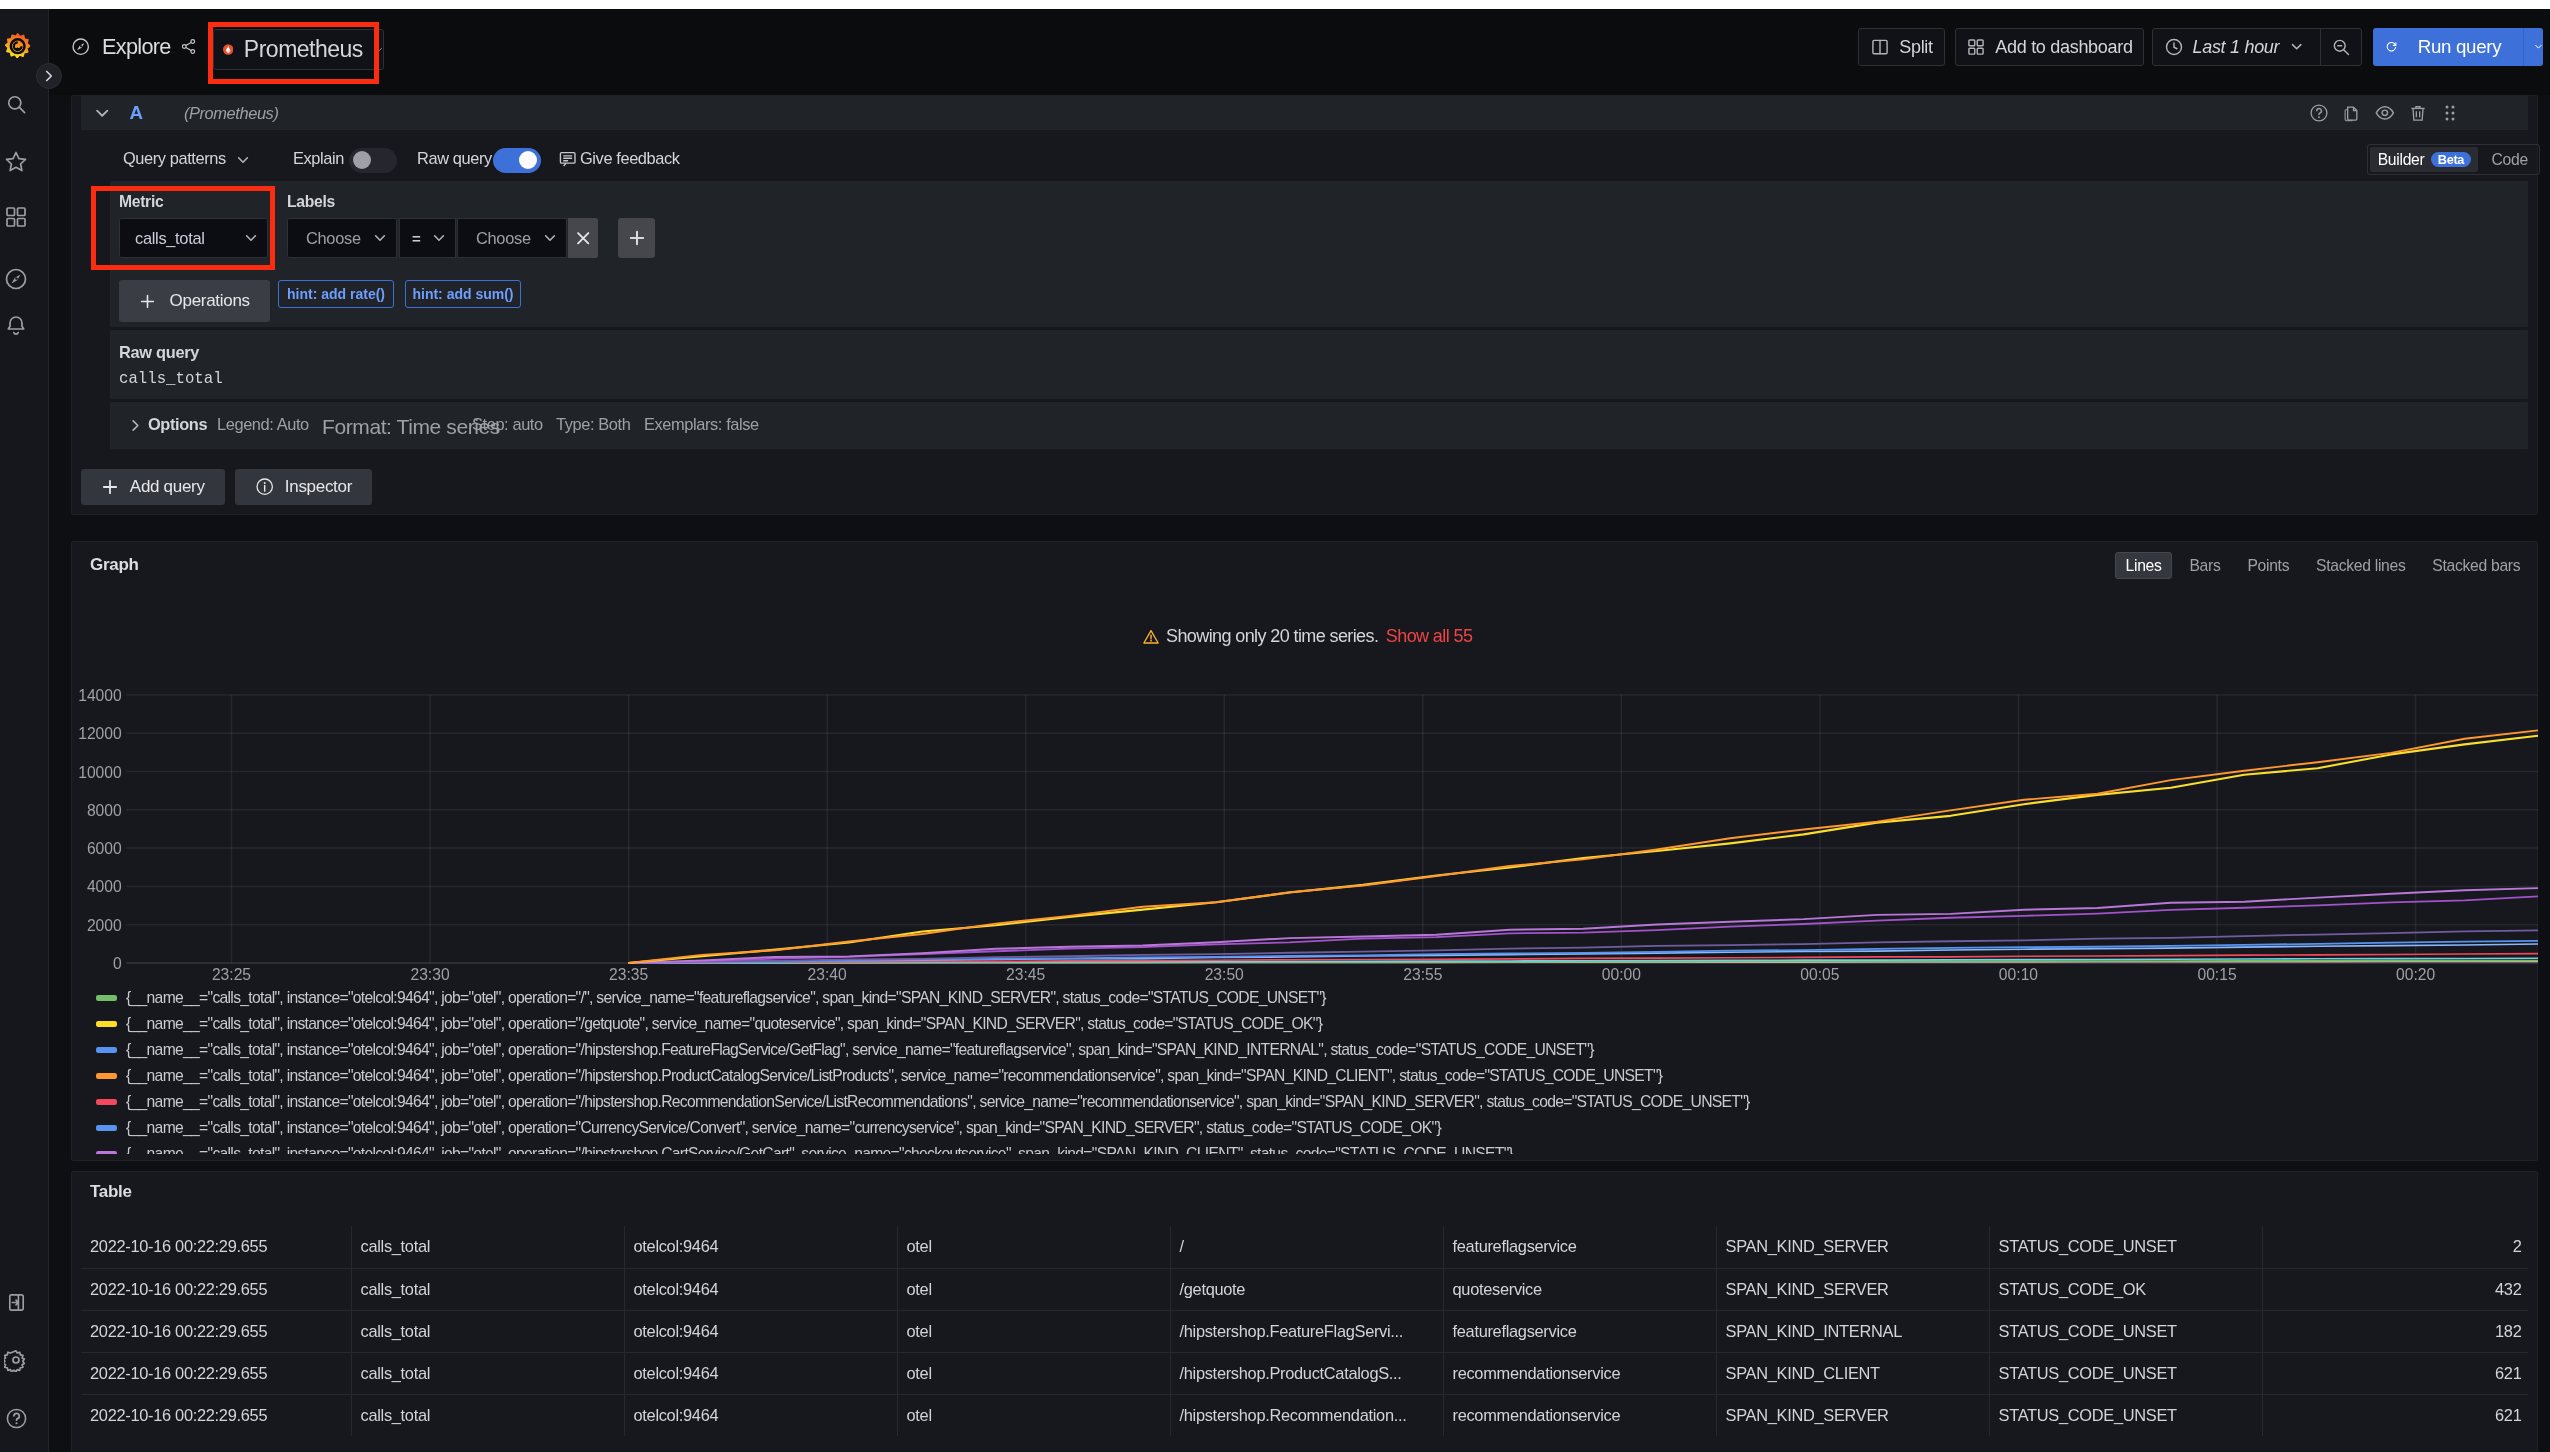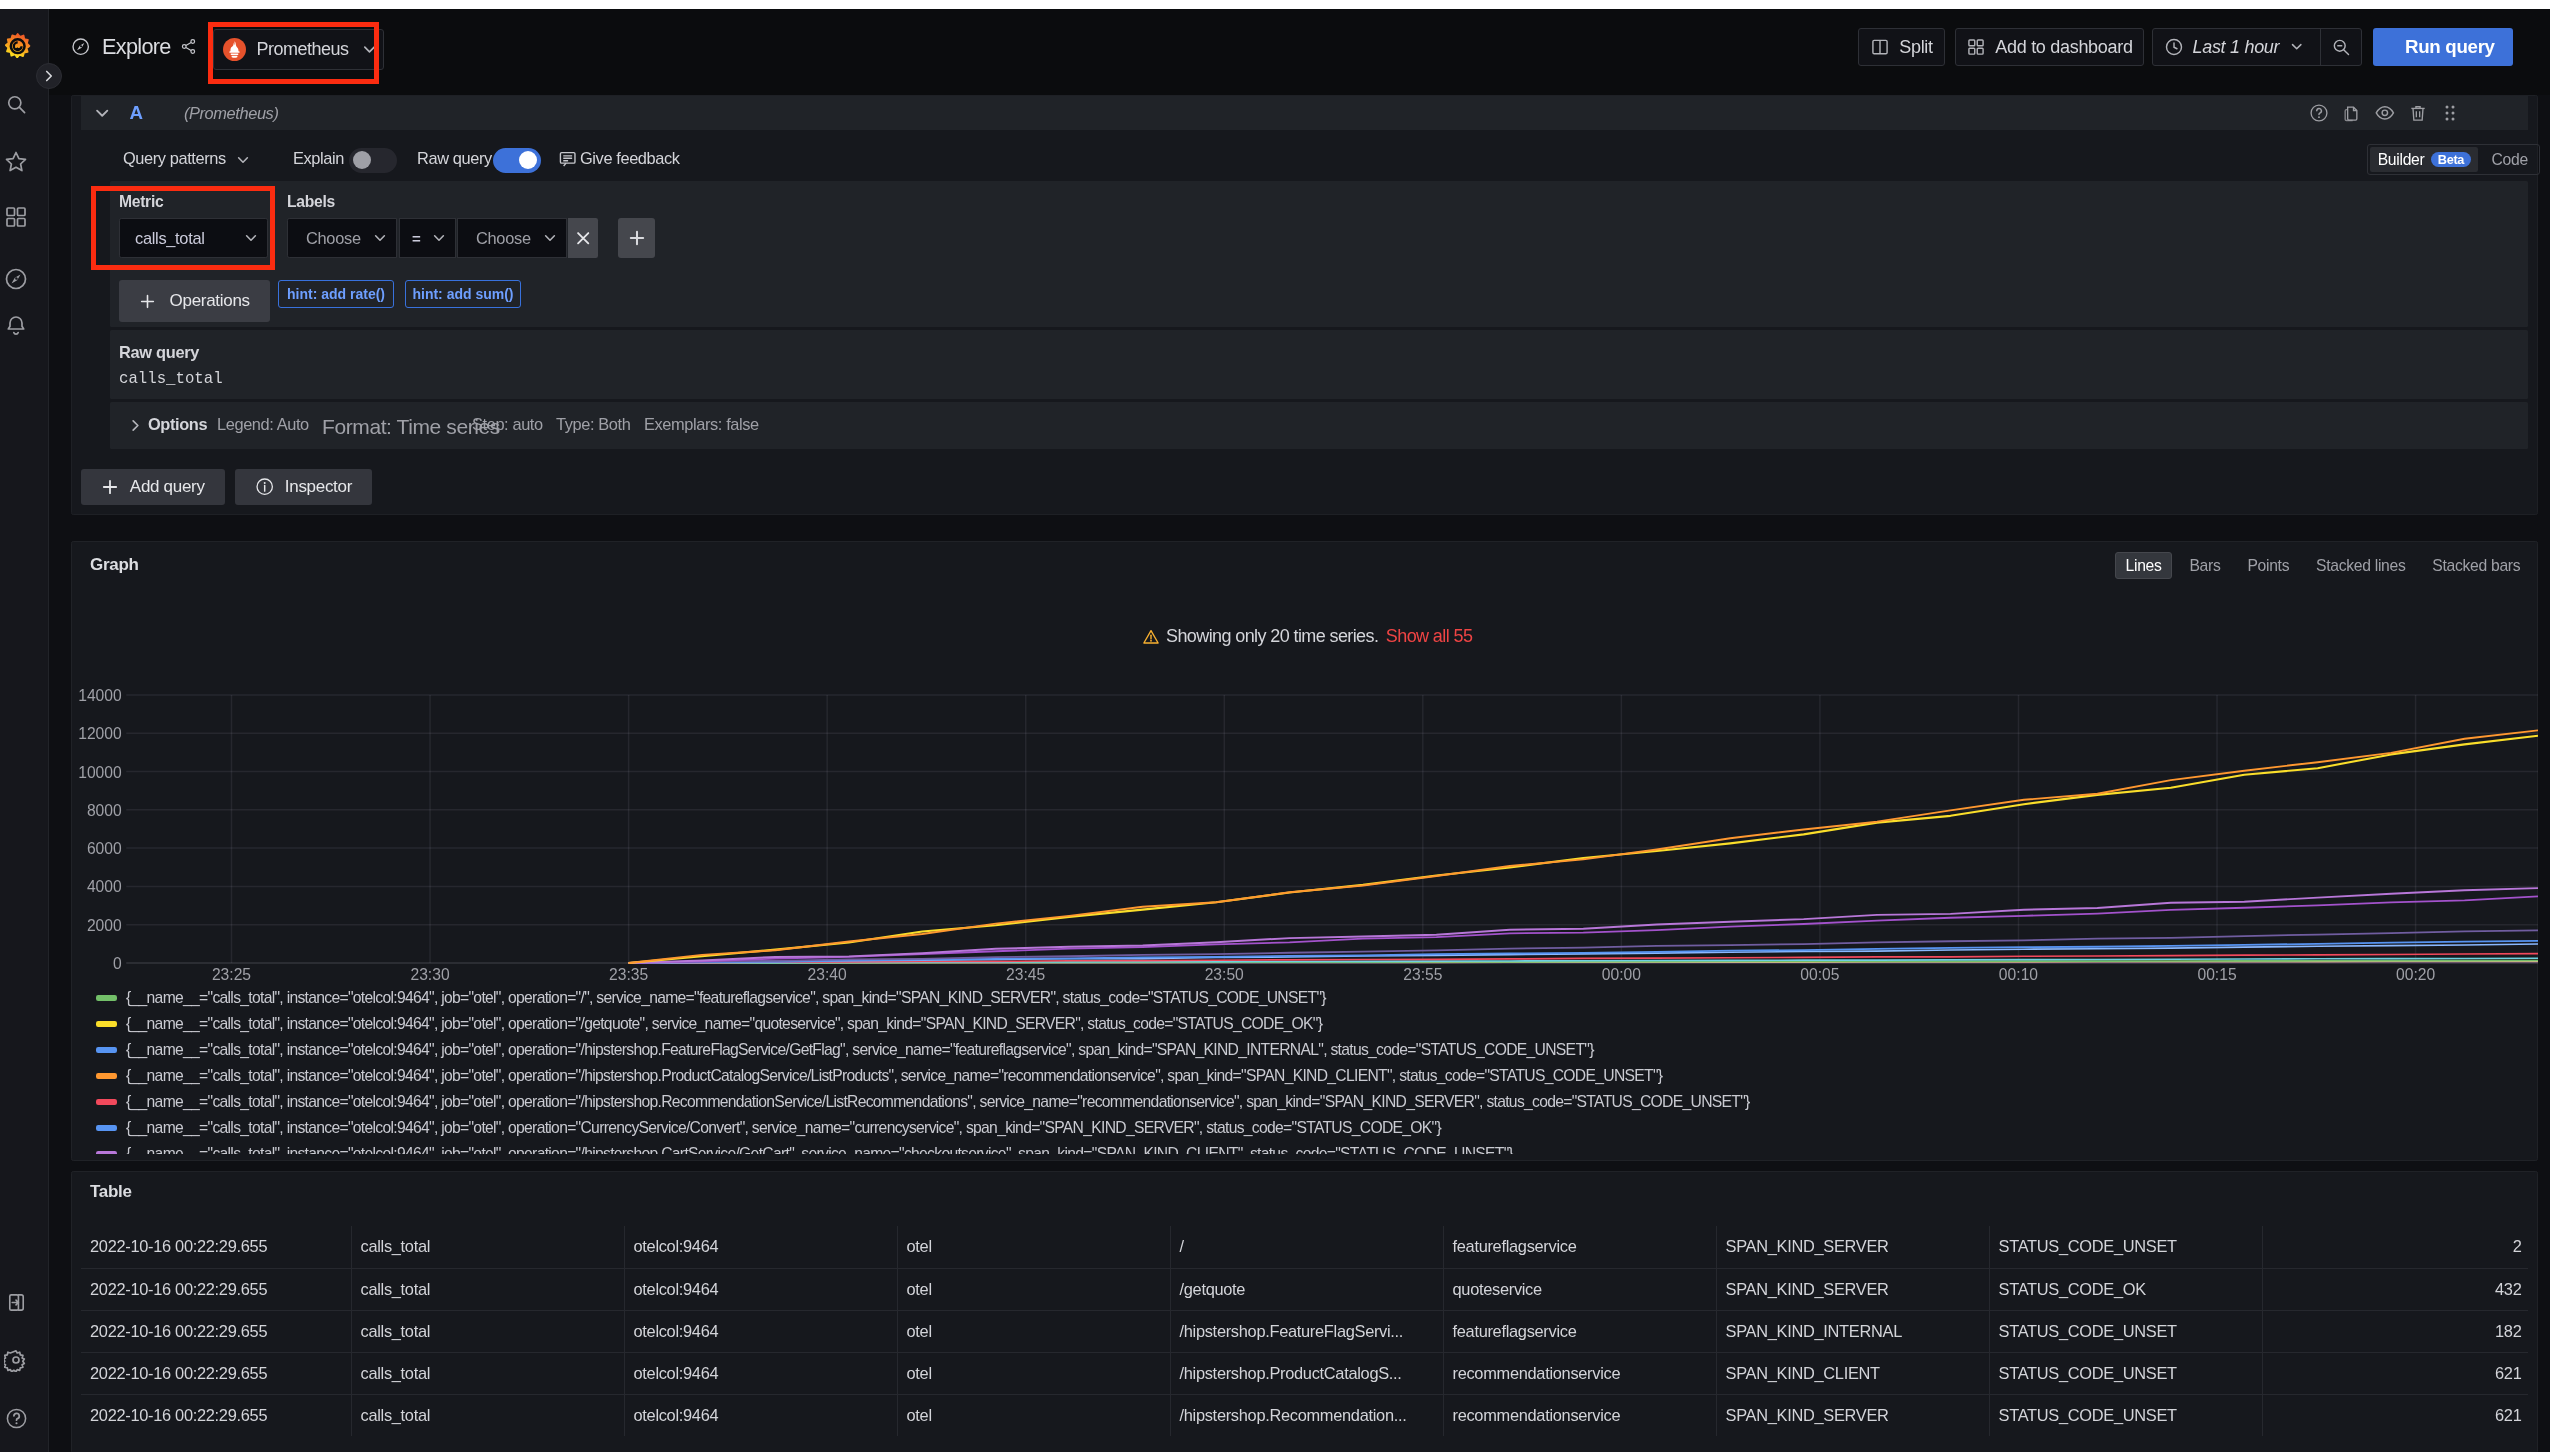--- a/index.html
+++ b/index.html
@@ -7,21 +7,21 @@
 .abs { position:absolute; }
 #whitebar { left:0; top:0; width:2550px; height:9px; background:#ffffff; }
 #sidebar { left:0; top:9px; width:49px; height:1444px; background:#16171c; border-right:0.7px solid #222429; }
 #topbar { left:49px; top:9px; width:2501px; height:86px; background:#0b0c0e; }
 #expandbtn { left:36px; top:63px; width:26px; height:26px; border-radius:50%; background:#212228; border:0.7px solid #2c2d33; color:#d8d9dd; z-index:5; display:flex; align-items:center; justify-content:center; }
 .icon { color:#9d9ea3; }
 svg.i { display:block; }
 
 #explore-title { left:102px; top:34px; font-size:21.7px; font-weight:500; color:#dcdde1; letter-spacing:-0.7px; }
 .tb-btn { height:38px; border:0.7px solid #2e3036; border-radius:3px; background:#111217; color:#d4d5da; display:flex; align-items:center; font-size:18px; letter-spacing:-0.3px; font-weight:500; white-space:nowrap; }
-#ds-picker { left:213px; top:29px; width:171px; height:41px; font-size:18px; letter-spacing:-0.5px; }
+#ds-picker { left:213px; top:29px; width:171px; height:41px; font-size:23px; letter-spacing:-0.5px; }
 #redbox1 { left:208px; top:21.7px; width:171px; height:62px; border:5.2px solid #fb2c10; z-index:6; }
 #redbox2 { left:91px; top:186px; width:184px; height:84px; border:5.2px solid #fb2c10; z-index:6; }
 
 #qbox { left:71px; top:95px; width:2467px; height:420px; background:#16181d; border:0.7px solid #1e2025; border-radius:2.2px; }
 #qheader { left:81px; top:96px; width:2447px; height:34px; background:#202328; display:flex; align-items:center; }
 .surface { background:#202328; border-radius:1.5px; }
 #builder { left:110px; top:181px; width:2418px; height:146px; }
 #rawq { left:110px; top:330px; width:2418px; height:69px; }
 #optrow { left:110px; top:402px; width:2418px; height:47px; }
 .sel { background:#0c0d12; border:0.7px solid #2e3036; border-radius:2.2px; height:40px; display:flex; align-items:center; color:#ccccdc; font-size:16.4px; letter-spacing:-0.3px; white-space:nowrap; }
@@ -185,21 +185,21 @@
   <div style="flex:1; display:flex; align-items:center; justify-content:center; height:100%;">
     <svg class="i" width="20" height="20" viewBox="0 0 24 24">
         <g fill="none" stroke="#b3b4ba" stroke-width="1.7">
           <circle cx="10.5" cy="10.5" r="6.5"></circle>
           <path d="M15.5 15.5 L21 21" stroke-linecap="round"></path>
           <path d="M7.5 10.5 h6"></path>
         </g>
       </svg>
   </div>
 </div>
-<div class="abs" style="left:2373px; top:28px; width:140px; height:38px; background:#3d71d9; border-radius:3px; display:flex; align-items:center; color:#ffffff; font-size:18.7px; letter-spacing:-0.3px; font-weight:700; white-space:nowrap;gap:11px;">
+<div class="abs" style="left:2373px; top:28px; width:170px; height:38px; background:#3d71d9; border-radius:3px; display:flex; align-items:center; color:#ffffff; font-size:18.7px; letter-spacing:-0.3px; font-weight:400; white-space:nowrap;gap:11px;">
   <svg class="i" style="margin-left:12px;" width="19.4" height="19.4" viewBox="0 0 24 24">
       <g fill="none" stroke="#ffffff" stroke-width="2">
         <path d="M19.5 9 a8 8 0 1 0 0.5 4" stroke-linecap="round"></path>
         <path d="M20.5 4.5 v5 h-5" fill="none" stroke-linecap="round" stroke-linejoin="round"></path>
       </g>
     </svg>
   <span style="margin-left:9px;">Run query</span>
   <div style="margin-left:10.5px; width:0.7px; height:100%; background:#3363c4;"></div>
   <svg class="i" style="margin:0 auto;" width="13.4" height="13.4" viewBox="0 0 16 16">
       <path d="M3 5.5 L8 10.5 L13 5.5" stroke="#ffffff" stroke-width="1.8" fill="none" stroke-linecap="round" stroke-linejoin="round"></path>

